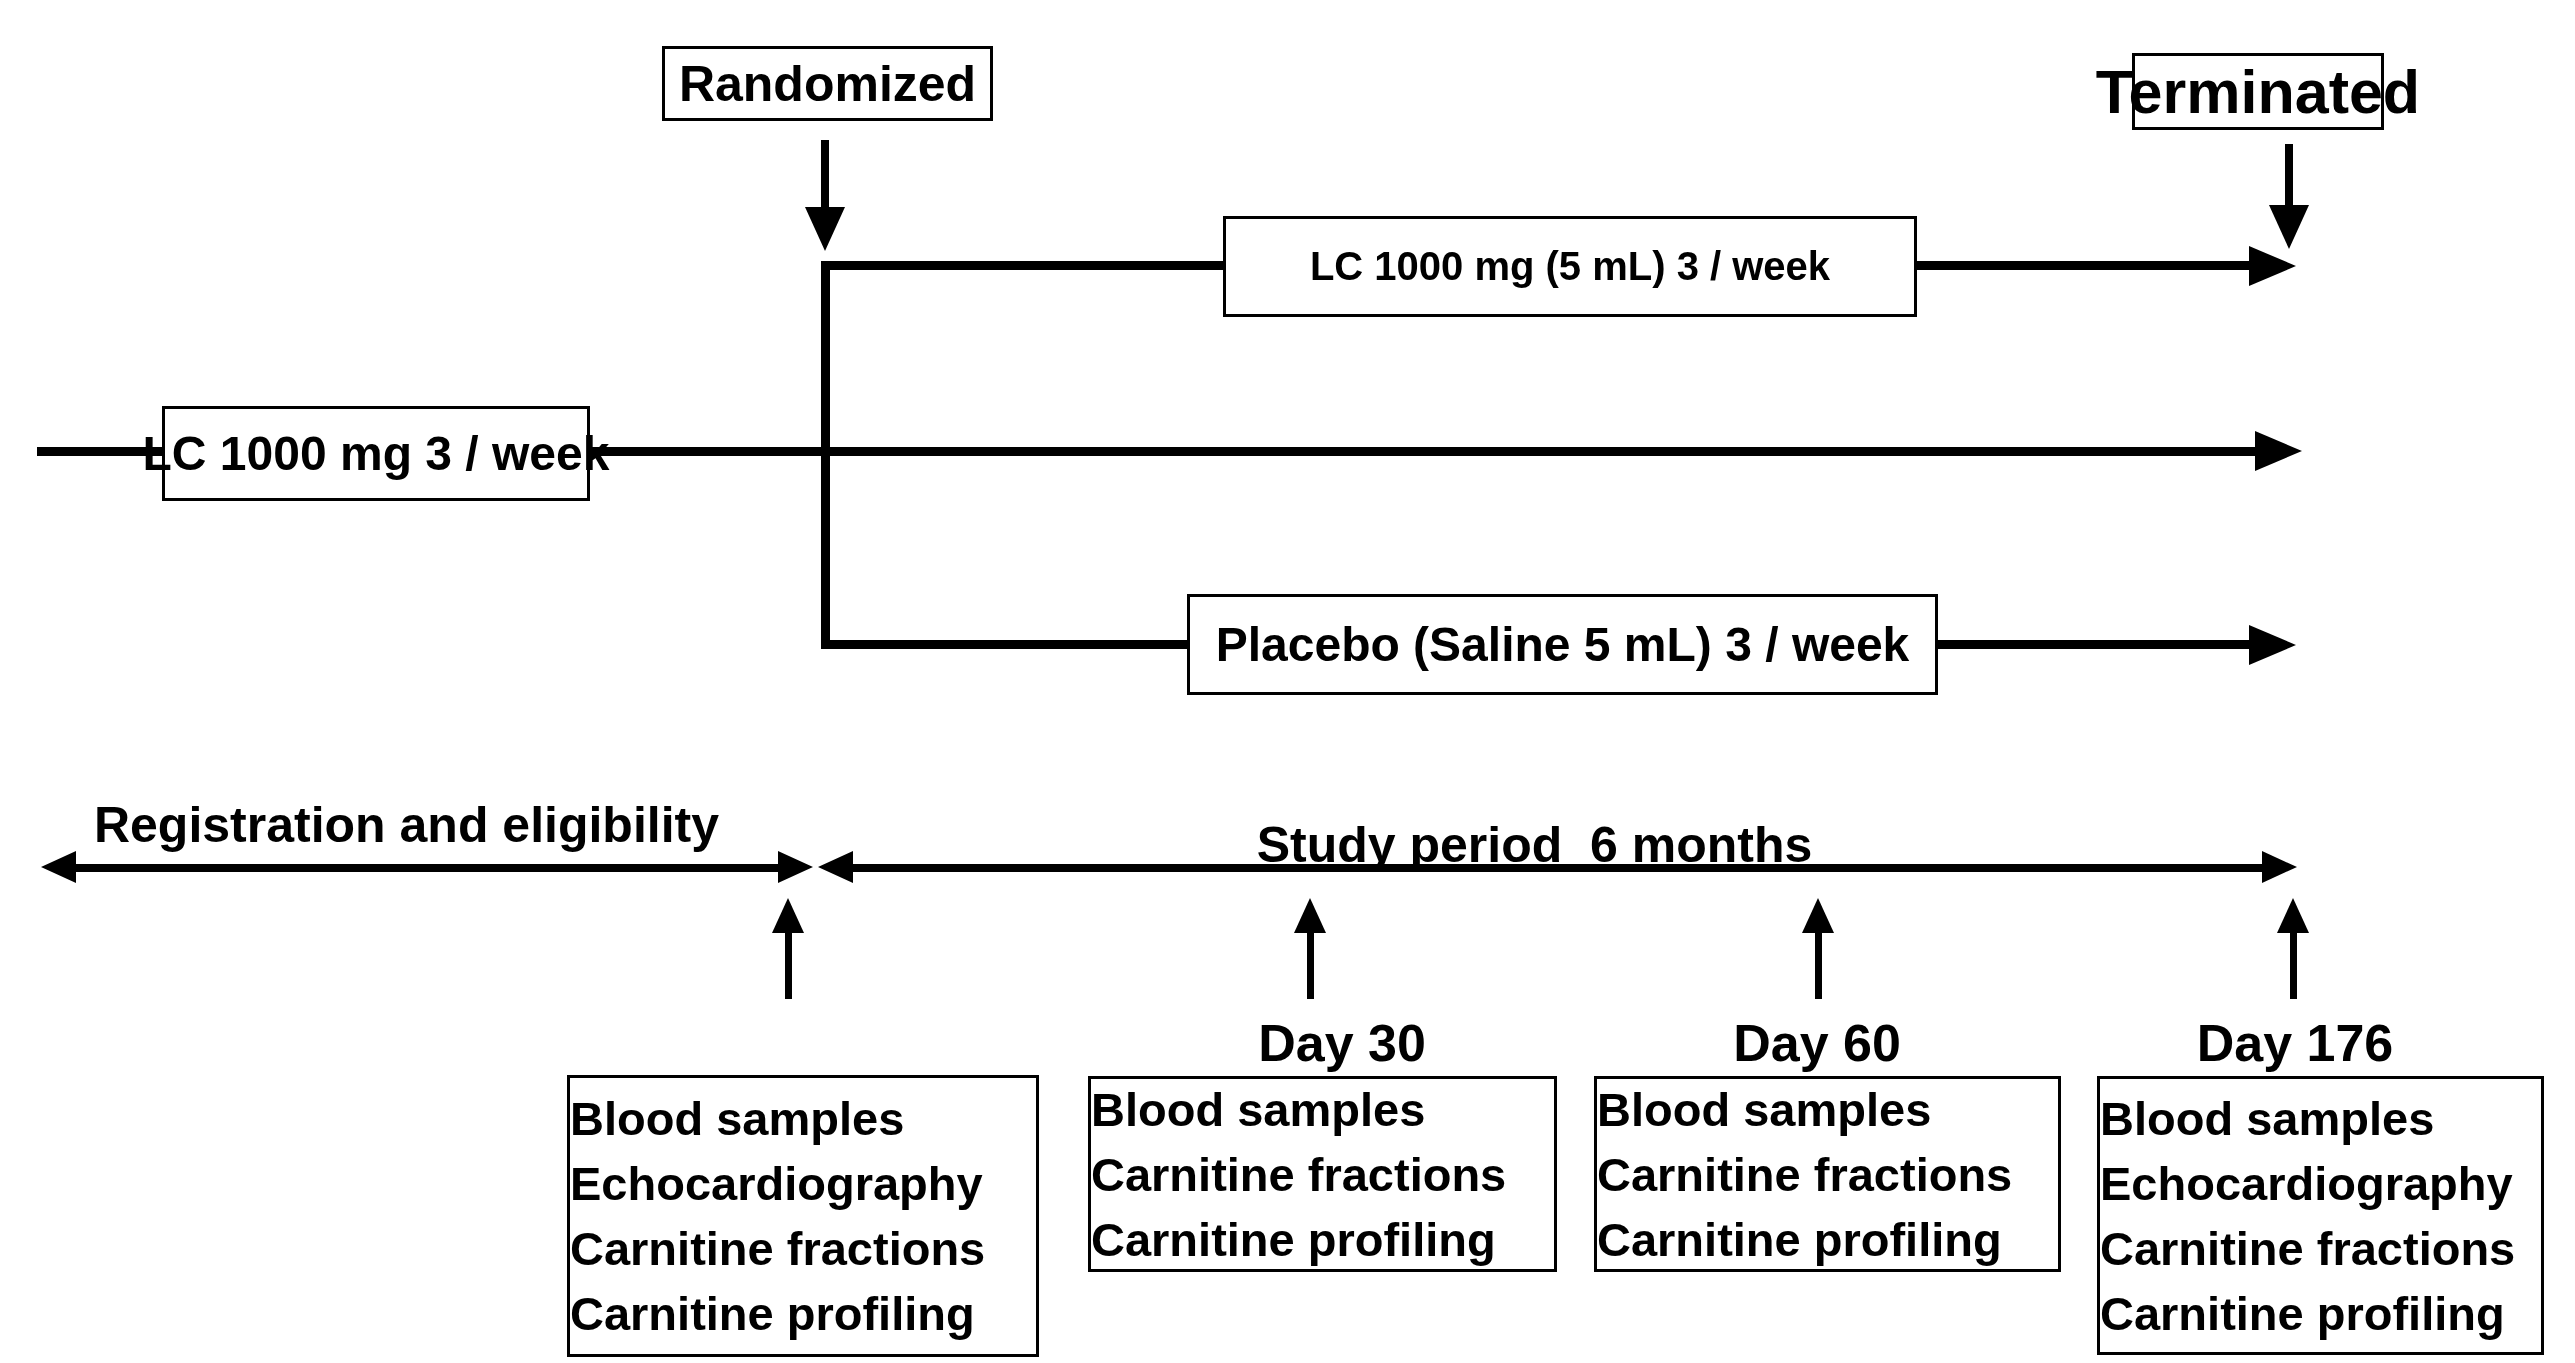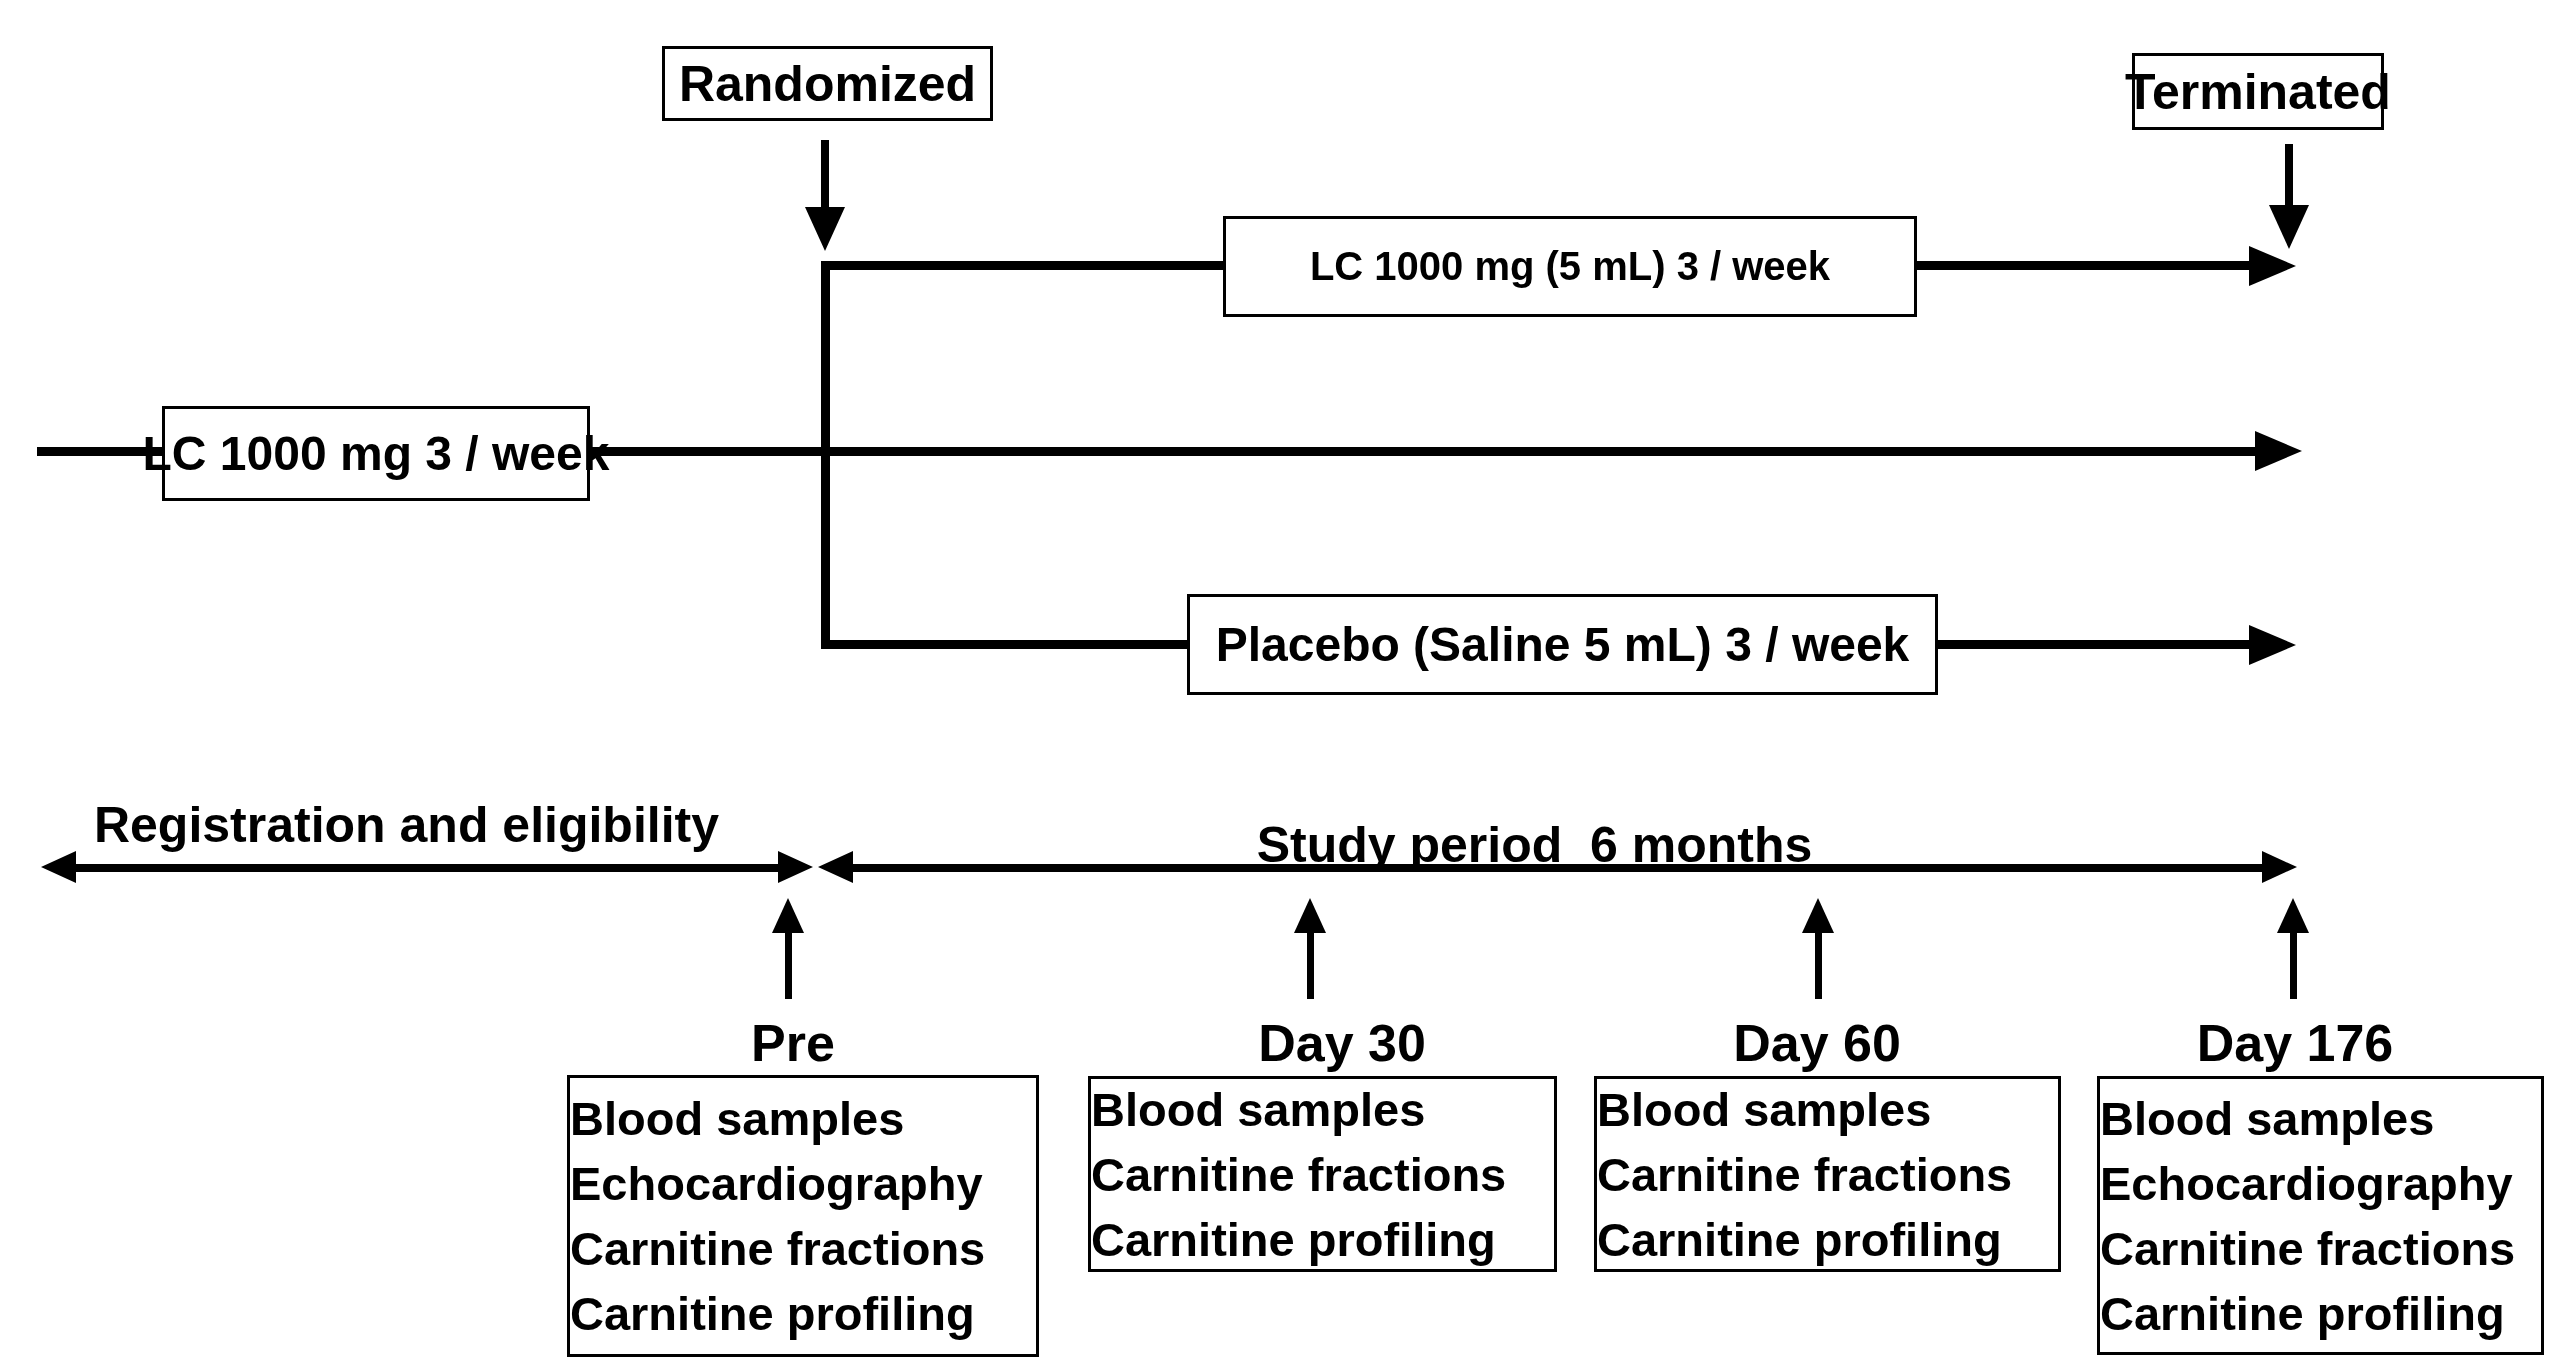--- a/index.html
+++ b/index.html
@@ -64,21 +64,21 @@
   <div class="ah-right" style="left:2255px; top:431px;"></div>
   <div class="ah-right" style="left:2249px; top:625px;"></div>
 
   <div class="vline" style="left:821px; top:140px; width:8.3px; height:70px;"></div>
   <div class="ah-down" style="left:805px; top:207px;"></div>
   <div class="vline" style="left:2285px; top:144px; width:8.3px; height:62px;"></div>
   <div class="ah-down" style="left:2269px; top:205px;"></div>
 
   <div class="label-box" style="left:662px; top:46px; width:331px; height:75px; font-size:50px;">Randomized</div>
 
-  <div class="label-box" style="left:2132px; top:53px; width:252px; height:77px; font-size:50px;text-align:right;">Terminated</div>
+  <div class="label-box" style="left:2132px; top:53px; width:252px; height:77px; font-size:61px;text-align:right;">Terminated</div>
 
   <div class="label-box" style="left:162px; top:406px; width:428px; height:95px; font-size:48px;">LC 1000 mg 3 / week</div>
 
   <div class="label-box" style="left:1223px; top:216px; width:694px; height:101px; font-size:40px;">LC 1000 mg (5 mL) 3 / week</div>
 
 
   <div class="label-box" style="left:1187px; top:594px; width:751px; height:101px; font-size:48px;">Placebo (Saline 5 mL) 3 / week</div>
 
   <div class="text-label" style="left:53px; top:796px; width:707px; font-size:50px;">Registration and eligibility</div>
 
@@ -98,21 +98,20 @@
 
   <div class="ah-up" style="left:1294px; top:898px;"></div>
   <div class="vline" style="left:1307px; top:931px; width:7px; height:68px;"></div>
 
   <div class="ah-up" style="left:1802px; top:898px;"></div>
   <div class="vline" style="left:1815px; top:931px; width:7px; height:68px;"></div>
 
   <div class="ah-up" style="left:2277px; top:898px;"></div>
   <div class="vline" style="left:2290px; top:931px; width:7px; height:68px;"></div>
 
-  <div class="time-label" style="left:675px; top:1013px;">Pre</div>
   <div class="time-label" style="left:1224px; top:1013px;">Day 30</div>
   <div class="time-label" style="left:1699px; top:1013px;">Day 60</div>
   <div class="time-label" style="left:2177px; top:1013px;">Day 176</div>
 
   <div class="assess-box" style="left:567px; top:1075px; width:472px; height:282px;">
     <div>Blood samples</div>
     <div>Echocardiography</div>
     <div>Carnitine fractions</div>
     <div>Carnitine profiling</div>
   </div>

